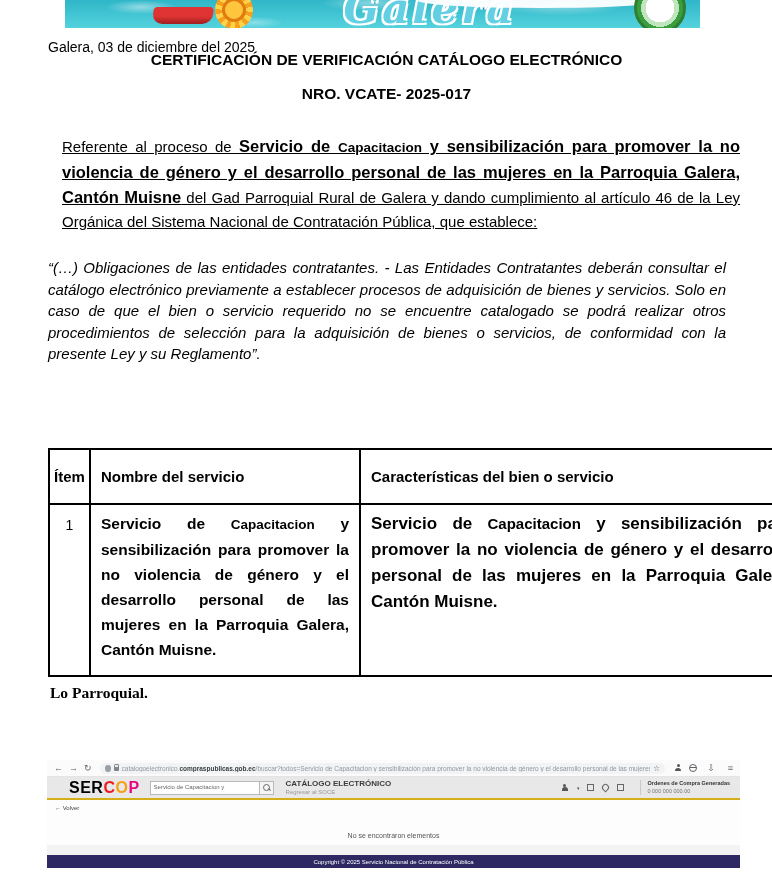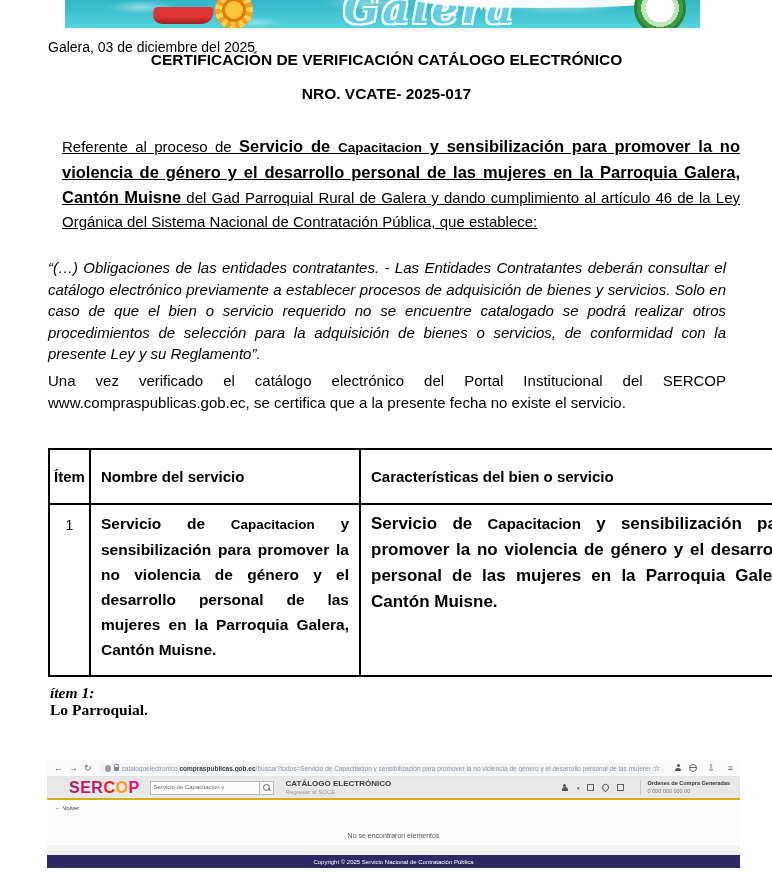--- a/index.html
+++ b/index.html
@@ -137,21 +137,20 @@
   </div>
 
   <div class="dateline">Galera, 03 de diciembre del 2025</div>
   <div class="doc-title">CERTIFICACIÓN DE VERIFICACIÓN CATÁLOGO ELECTRÓNICO</div>
   <div class="doc-number">NRO. VCATE- 2025-017</div>
 
   <p class="p1"><span>Referente al proceso de </span><span class="bb"><span>Servicio de </span><span class="cap">Capacitacion</span><span> y sensibilización para promover la no violencia de género y el desarrollo personal de las mujeres en la Parroquia Galera, Cantón Muisne</span></span><span> del Gad Parroquial Rural de Galera y dando cumplimiento al artículo 46 de la Ley Orgánica del Sistema Nacional de Contratación Pública, que establece:</span></p>
 
   <p class="quote">“(…) Obligaciones de las entidades contratantes. - Las Entidades Contratantes deberán consultar el catálogo electrónico previamente a establecer procesos de adquisición de bienes y servicios. Solo en caso de que el bien o servicio requerido no se encuentre catalogado se podrá realizar otros procedimientos de selección para la adquisición de bienes o servicios, de conformidad con la presente Ley y su Reglamento”.</p>
 
-  <p class="p2">Una vez verificado el catálogo electrónico del Portal Institucional del SERCOP www.compraspublicas.gob.ec, se certifica que a la presente fecha no existe el servicio.</p>
 
   <table class="vtab">
     <tbody>
         <tr>
       <th class="c0">Ítem</th>
       <th class="c1">Nombre del servicio</th>
       <th class="c2">Características del bien o servicio</th>
     </tr>
     <tr>
       <td class="item">1</td>
@@ -159,21 +158,20 @@
         <div class="tcell n"><span>Servicio de </span><span class="cap">Capacitacion</span><span> y sensibilización para promover la no violencia de género y el desarrollo personal de las mujeres en la Parroquia Galera, Cantón Muisne.</span></div>
       </td>
       <td>
         <div class="tcell k"><span>Servicio de </span><span class="cap">Capacitacion</span><span> y sensibilización para promover la no violencia de género y el desarrollo personal de las mujeres en la Parroquia Galera, Cantón Muisne.</span></div>
       </td>
     </tr>
   </tbody>
     </table>
 
   <div class="serifblock">
-    <div class="it">ítem 1:</div>
     <div class="bd">Lo Parroquial.</div>
   </div>
 
   <div class="shot">
 
     <div class="browserbar">
       <span class="navic">←</span>
       <span class="navic">→</span>
       <span class="navic">↻</span>
       <div class="addresspill">
@@ -184,21 +182,21 @@
       </div>
       <div class="rbicons">
         <span class="person"></span>
         <span class="globe"></span>
         <span class="navic">⇩</span>
         <span class="navic">≡</span>
       </div>
     </div>
 
     <div class="sheader">
-      <div class="slogo"><span style="color: #be185d;">SER</span><span style="color: rgb(237, 28, 36);">C</span><span style="color: rgb(247, 160, 27);">O</span><span style="color: rgb(229, 9, 127);">P</span></div>
+      <div class="slogo"><span style="color: #000000;">SER</span><span style="color: rgb(237, 28, 36);">C</span><span style="color: rgb(247, 160, 27);">O</span><span style="color: rgb(229, 9, 127);">P</span></div>
       <div class="searchbox">
         <span class="searchval">Servicio de Capacitacion y</span>
         <span class="searchbtn">
             <span class="mag"></span>
           </span>
       </div>
       <div class="cat">
         <div class="cattitle">CATÁLOGO ELECTRÓNICO</div>
         <div class="catsub">Regresar al SOCE</div>
       </div>

